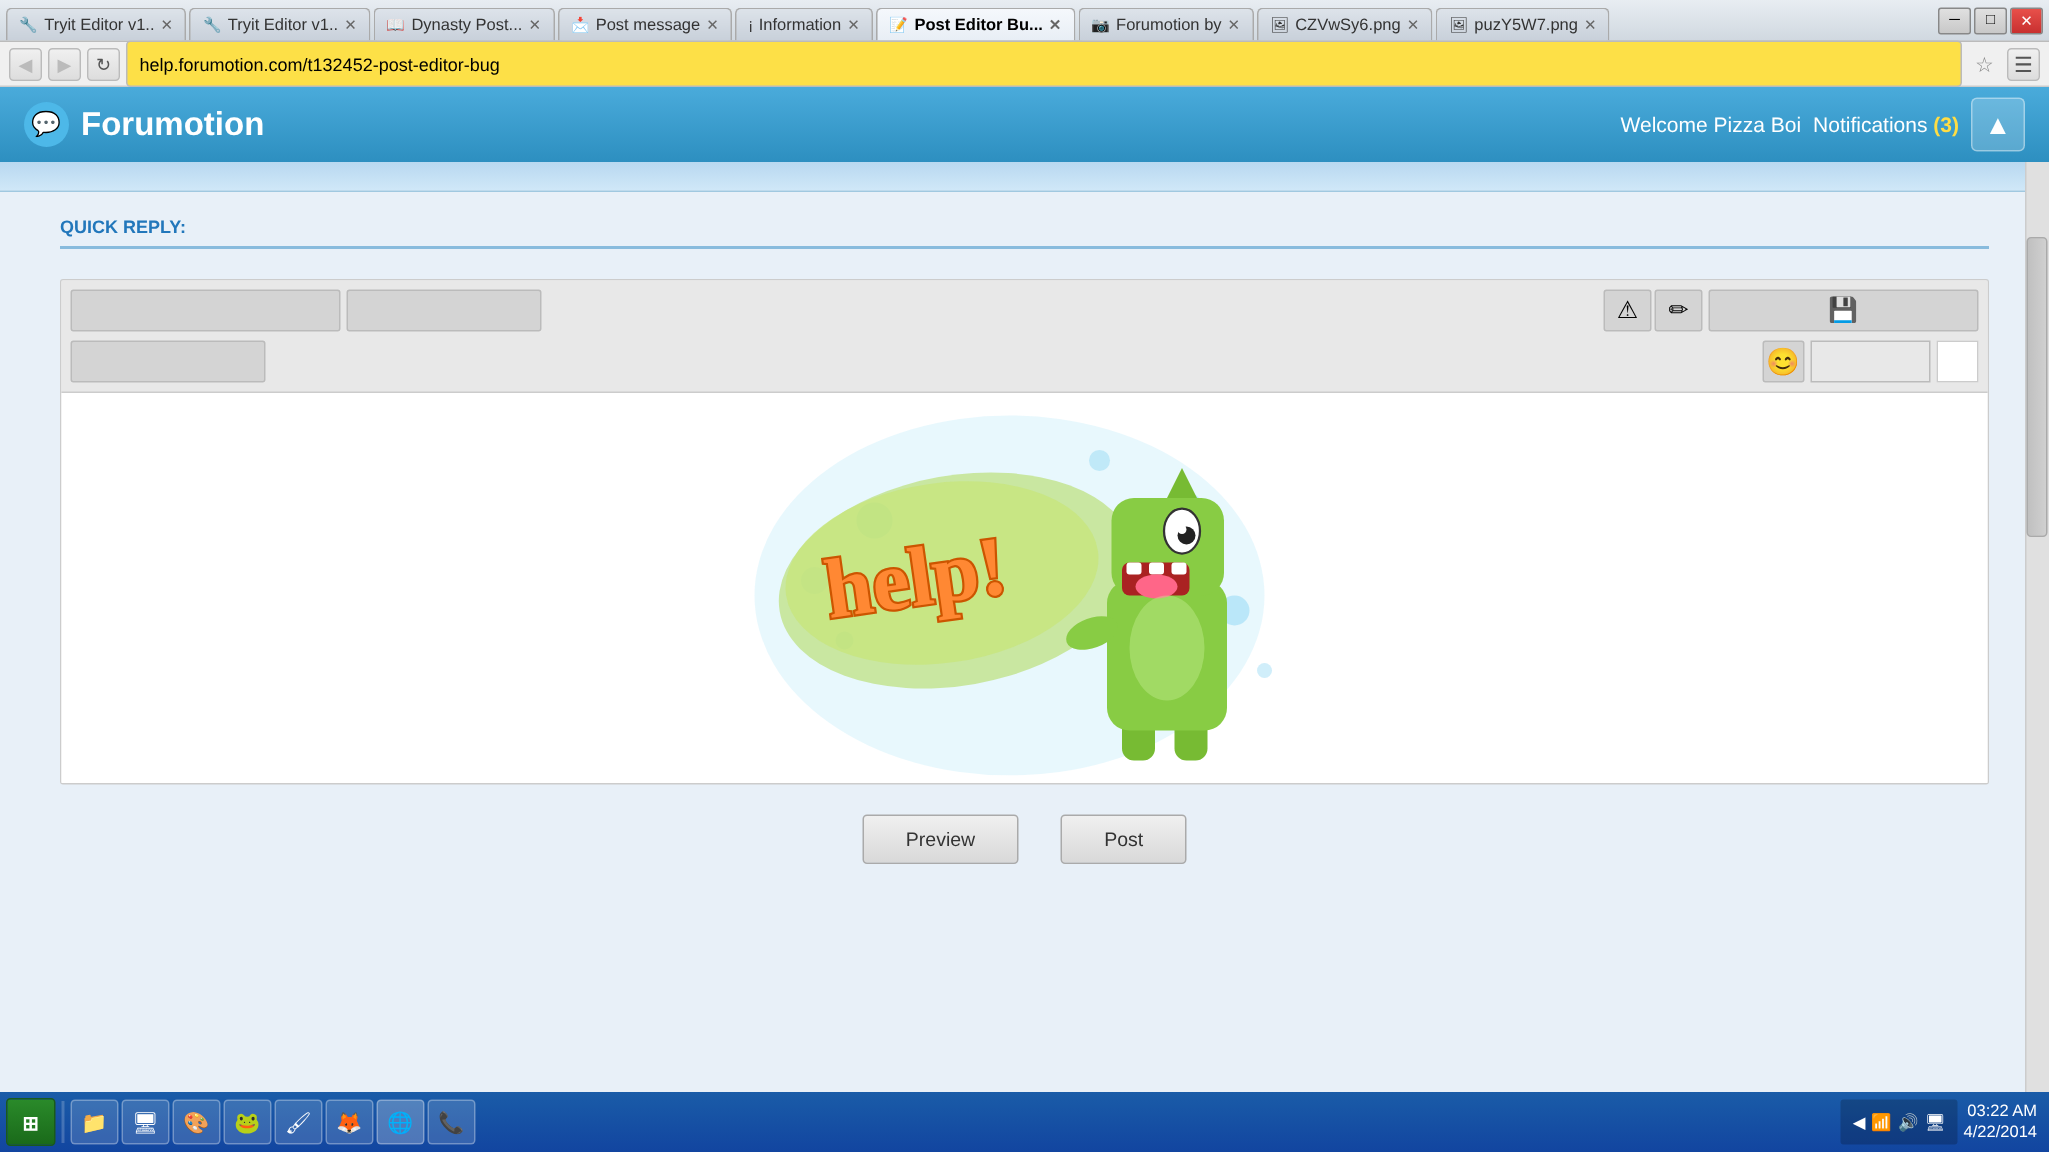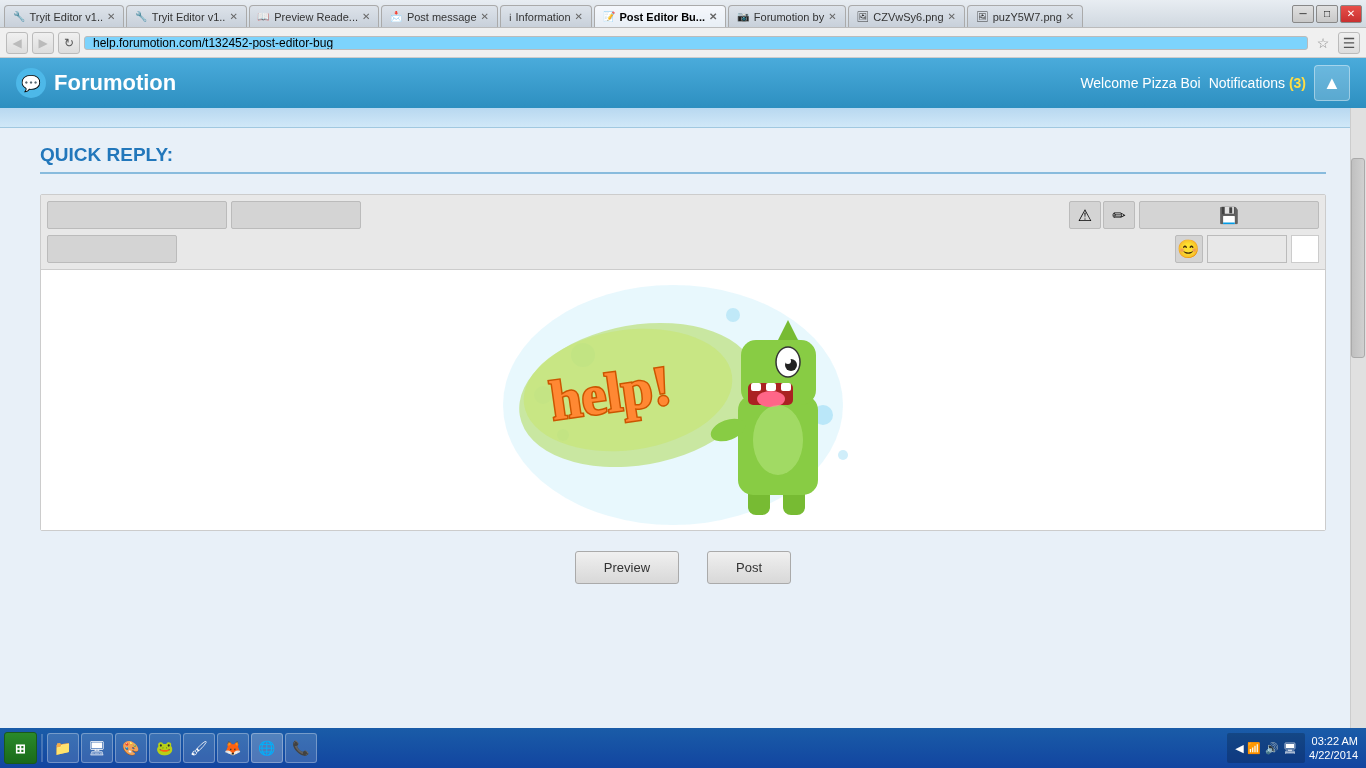--- a/index.html
+++ b/index.html
@@ -98,26 +98,26 @@
       cursor: pointer;
       display: flex;
       align-items: center;
       justify-content: center;
       font-size: 12px;
       color: #555;
     }
     .nav-btn.disabled { color: #bbb; cursor: default; }
     .url-bar {
       flex: 1;
-      height: 14px;
+      height: 31px;
       border: 1px solid #bbb;
       border-radius: 3px;
       padding: 0 8px;
       font-size: 12px;
-      background: #7dd3fc;
+      background: #fde047;
     }
     .star-btn {
       width: 22px;
       height: 22px;
       cursor: pointer;
       display: flex;
       align-items: center;
       justify-content: center;
       font-size: 14px;
       color: #888;
@@ -189,21 +189,21 @@
       background: linear-gradient(to bottom, #b8d8f0, #d0e8f8);
       border-bottom: 1px solid #a0c8e0;
       margin-bottom: 8px;
     }
 
     
     .quick-reply-section {
       padding: 8px 40px;
     }
     .quick-reply-label {
-      font-size: 19px;
+      font-size: 12px;
       font-weight: bold;
       color: #2277bb;
       padding-bottom: 6px;
       border-bottom: 2px solid #88bbdd;
       margin-bottom: 12px;
     }
 
     
     .editor-container {
       background: white;
@@ -391,21 +391,21 @@
       </div>
 
       <div class="tab">
         <span class="tab-icon">🔧</span>
         <span>Tryit Editor v1..</span>
         <span class="tab-close">✕</span>
       </div>
 
       <div class="tab">
         <span class="tab-icon">📖</span>
-        <span>Preview Reade...</span>
+        <span>Dynasty Post...</span>
         <span class="tab-close">✕</span>
       </div>
 
       <div class="tab">
         <span class="tab-icon">📩</span>
         <span>Post message</span>
         <span class="tab-close">✕</span>
       </div>
 
       <div class="tab">

